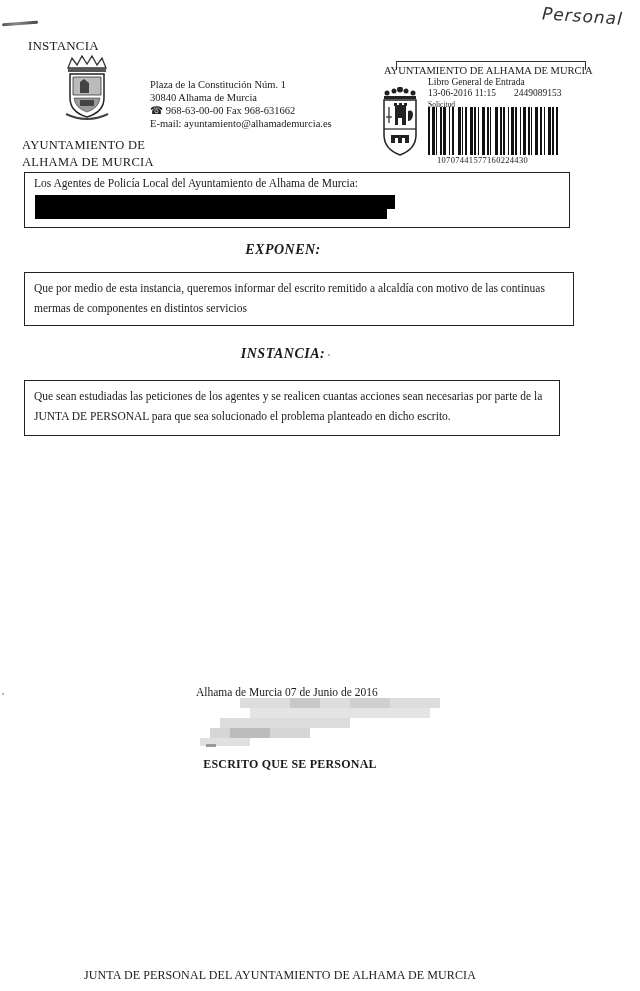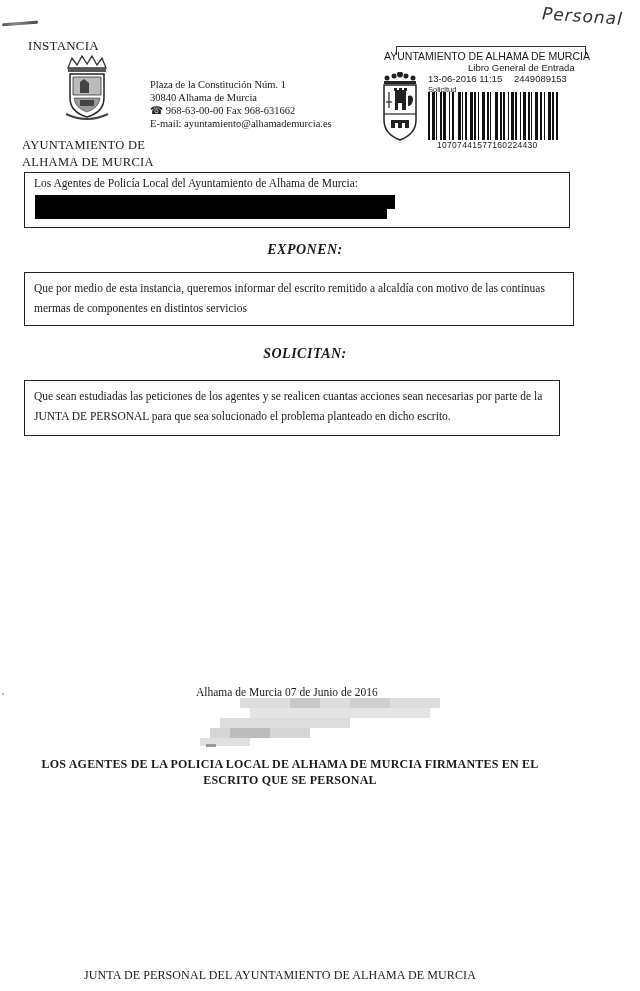--- a/index.html
+++ b/index.html
@@ -19,41 +19,41 @@
       transform:rotate(4deg);
     }
     .doc-type {
       left:0; width:566px; top:38px; text-align:left; font-size:13px; letter-spacing:0.2px;margin-left:28px;
     }
     .crest-left { left:62px; top:54px; width:50px; height:66px; }
     .address { left:150px; top:78px; font-size:10.5px; line-height:13px; }
     .address div { white-space:nowrap; }
     .org-name { left:22px; top:137px; font-size:12.5px; line-height:17px; letter-spacing:0.3px; }
 
-    .stamp { left:372px; top:46px; width:268px; height:110px; font-family:Liberation Sans, sans-serif; }
+    .stamp { left:372px; top:61px; width:268px; height:110px; font-family:Liberation Serif, serif; }
     .stamp-frame { position:absolute; left:24px; top:0; width:188px; height:8px; border-top:1px solid #333; border-left:1px solid #333; border-right:1px solid #333; }
     .stamp-title { position:absolute; left:12px; top:4px; font-size:10.5px; letter-spacing:0; white-space:nowrap; }
     .stamp-crest { position:absolute; left:10px; top:26px; width:36px; height:70px; }
     .stamp-line { position:absolute; left:56px; font-size:9.5px; white-space:nowrap; }
     .stamp-line.small { font-size:7.5px; }
     .barcode { position:absolute; left:56px; top:46px; width:178px; height:48px; display:flex; align-items:stretch; gap:0; }
     .barcode span { display:block; background:#111; height:100%; }
     .barcode-num { position:absolute; left:56px; top:94px; font-size:8.5px; letter-spacing:0.3px;margin-left:9px; }
 
     .box {
       position:absolute; border:1.5px solid #222; box-sizing:border-box; background:#fff;
     }
     .box-agents { left:24px; top:172px; width:546px; height:56px; }
     .box-agents .line { position:absolute; left:9px; top:4px; font-size:11.5px; }
     .redact1 { position:absolute; left:10px; top:22px; width:360px; height:14px; background:#000; }
     .redact2 { position:absolute; left:10px; top:34px; width:352px; height:12px; background:#000; }
 
     .heading {
       position:absolute; left:0; width:566px; text-align:center; font-size:14px;
-      font-weight:bold; font-style:italic; letter-spacing:0.5px;padding-left:22px;
+      font-weight:bold; font-style:italic; letter-spacing:0.5px;
     }
     .box-expose { left:24px; top:272px; width:550px; height:54px; }
     .box-request { left:24px; top:380px; width:536px; height:56px; }
     .box-text { position:absolute; left:9px; top:5px; right:8px; font-size:11.5px; line-height:20px; }
 
     .date-line { left:196px; top:686px; font-size:11.5px; }
     .pixelated { left:200px; top:694px; width:236px; height:52px; }
     .pix { position:absolute; }
     .signatories {
       left:0; width:580px; top:756px; text-align:center; font-size:12px; font-weight:bold; line-height:16px; letter-spacing:0.2px;
@@ -112,21 +112,21 @@
       <rect x="16" y="31" width="4" height="7" fill="#fff"></rect>
       <line x1="7" y1="20" x2="7" y2="36" stroke="#222" stroke-width="1.2"></line>
       <line x1="4" y1="30" x2="10" y2="30" stroke="#222" stroke-width="1.2"></line>
       <path d="M26 24 Q31 22 31 28 Q30 34 26 34 Z" fill="#222"></path>
       <line x1="2" y1="42" x2="34" y2="42" stroke="#222" stroke-width="1.2"></line>
       <path d="M9 56 V48 H27 V56 Z" fill="#222"></path>
       <rect x="13" y="51" width="3" height="5" fill="#fff"></rect>
         <rect x="20" y="51" width="3" height="5" fill="#fff"></rect>
     </svg>
   </div>
-  <div class="stamp-line" style="top:16px;margin-left:40px;">Libro General de Entrada</div>
+  <div class="stamp-line" style="top:16px;">Libro General de Entrada</div>
   <div class="stamp-line" style="top:27px;">13-06-2016 11:15</div>
   <div class="stamp-line" style="top:27px; left:142px;">2449089153</div>
   <div class="stamp-line small" style="top:39px;">Solicitud</div>
   <div class="barcode">
     <span style="width:2px;margin-right:2px"></span>
       <span style="width:3px;margin-right:1px"></span>
       <span style="width:1px;margin-right:3px"></span>
       <span style="width:2px;margin-right:1px"></span>
       <span style="width:3px;margin-right:3px"></span>
       <span style="width:1px;margin-right:2px"></span>
@@ -164,38 +164,37 @@
   <div class="line">Los Agentes de Policía Local del Ayuntamiento de Alhama de Murcia:</div>
   <div class="redact1"></div>
   <div class="redact2"></div>
 </div>
 
 <div class="heading" style="top:242px;">EXPONEN:</div>
 <div class="box box-expose">
   <div class="box-text">Que por medio de esta instancia, queremos informar del escrito remitido a alcaldía con motivo de las continuas mermas de componentes en distintos servicios</div>
 </div>
 
-<div class="heading" style="top:346px;">SOLICITAN:</div>
+<div class="heading" style="top:346px;">INSTANCIA:</div>
 <div class="box box-request">
   <div class="box-text">Que sean estudiadas las peticiones de los agentes y se realicen cuantas acciones sean necesarias por parte de la JUNTA DE PERSONAL  para que sea solucionado el problema planteado en dicho escrito.</div>
 </div>
 
 <div class="abs date-line">Alhama de Murcia 07 de Junio de 2016</div>
 <div class="abs pixelated">
   <div class="pix" style="left:40px;top:4px;width:200px;height:10px;background:#ddd;"></div>
   <div class="pix" style="left:90px;top:4px;width:30px;height:10px;background:#c8c8c8;"></div>
   <div class="pix" style="left:150px;top:4px;width:40px;height:10px;background:#cfcfcf;"></div>
   <div class="pix" style="left:50px;top:14px;width:180px;height:10px;background:#e4e4e4;"></div>
   <div class="pix" style="left:20px;top:24px;width:130px;height:10px;background:#dcdcdc;"></div>
   <div class="pix" style="left:10px;top:34px;width:100px;height:10px;background:#d6d6d6;"></div>
   <div class="pix" style="left:30px;top:34px;width:40px;height:10px;background:#bcbcbc;"></div>
   <div class="pix" style="left:0;top:44px;width:50px;height:8px;background:#e0e0e0;"></div>
   <div class="pix" style="left:6px;top:50px;width:10px;height:3px;background:#999;"></div>
 </div>
 <div class="abs signatories">
-  <div>LOS AGENTES DE LA POLICIA LOCAL DE ALHAMA DE MURCIA FIRMANTES EN EL</div>
   <div>ESCRITO QUE SE PERSONAL</div>
 </div>
 
 <div class="abs footer">JUNTA DE PERSONAL DEL AYUNTAMIENTO DE ALHAMA DE MURCIA</div>
 
 <div class="dot" style="left:2px;top:693px;"></div>
 <div class="dot" style="left:328px;top:354px;"></div>
 
 </body></html>

